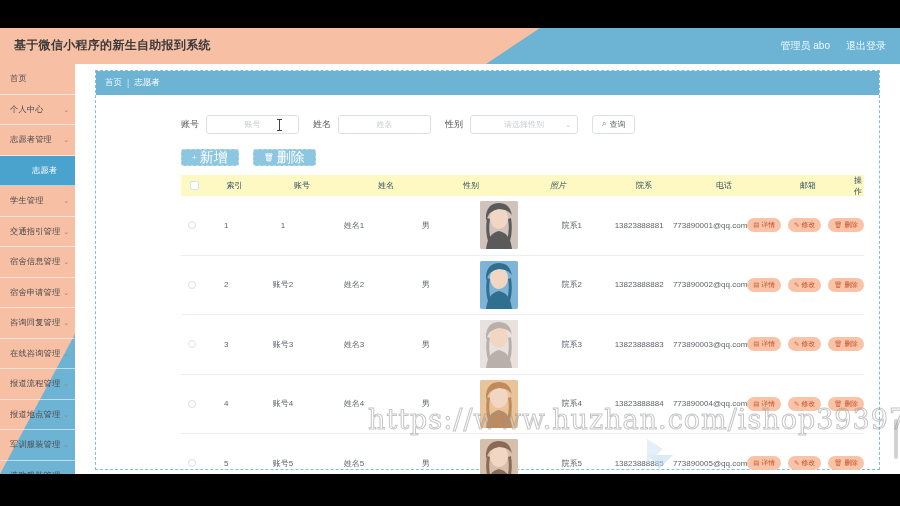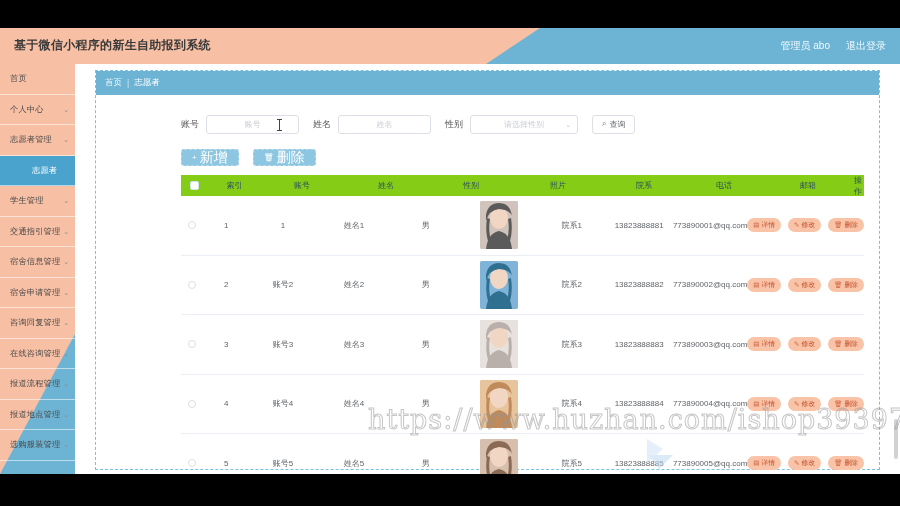--- a/index.html
+++ b/index.html
@@ -163,36 +163,36 @@
     cursor:pointer;
   }
   .tbtn .ic{ font-size:8px; color:#fff; line-height:1; }
   .tbtn .t{ font-size:14px; color:#ffffff; }
 
   
   .table{
     position:absolute; left:106px; top:111px; width:683px;
   }
   .thead{
-    height:21px; background:#84cc16;
+    height:21px; background:#fef9c3;
     display:flex; align-items:center;
   }
   .thead .cell{ font-size:8px; color:#2f4f5e; text-align:center; }
   .tr{
     height:59.5px;
     display:flex; align-items:center;
     border-bottom:1px solid #ebeef5;
   }
   .tr .cell{ font-size:8px; color:#5f6368; text-align:center; }
   .c-chk{ width:26px; display:flex; justify-content:center; }
   .c-idx{ width:55px; }
   .c-acct{ width:80px; }
   .c-name{ width:88px; }
   .c-sex{ width:82px; }
-  .c-photo{ width:92px; display:flex; justify-content:center; }
+  .c-photo{ width:92px; display:flex; justify-content:center;font-style:italic; }
   .c-dept{ width:80px; }
   .c-tel{ width:80px; }
   .c-mail{ width:88px; }
   .c-op{ flex:1; display:flex; justify-content:center; align-items:center; gap:7px; }
 
   .chkbox{
     width:9px; height:9px; border:1px solid #dcdfe6; border-radius:2px;
     background:#fff; cursor:pointer;
   }
   .chkbox.hdr{ border-color:#cfe6f0; }
@@ -305,20 +305,24 @@
         <div class="side-item">
           <span class="lbl">在线咨询管理</span>
           <span class="chev">⌄</span>
         </div>
         <div class="side-item">
           <span class="lbl">报道流程管理</span>
           <span class="chev">⌄</span>
         </div>
         <div class="side-item">
           <span class="lbl">报道地点管理</span>
+          <span class="chev">⌄</span>
+        </div>
+        <div class="side-item">
+          <span class="lbl">军训服装管理</span>
           <span class="chev">⌄</span>
         </div>
         <div class="side-item">
           <span class="lbl">选购服装管理</span>
           <span class="chev">⌄</span>
         </div>
       </div>
   </div>
 
   <div class="content">

